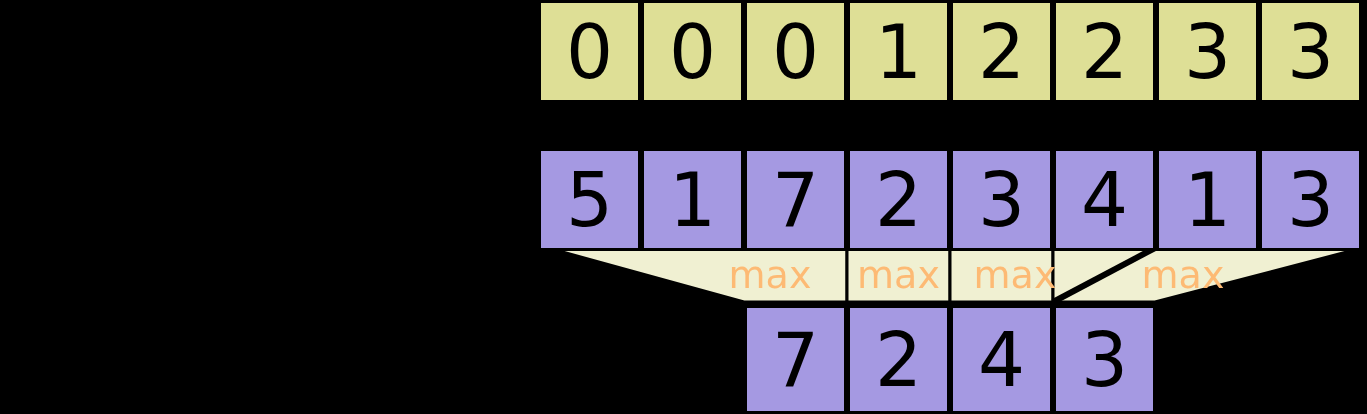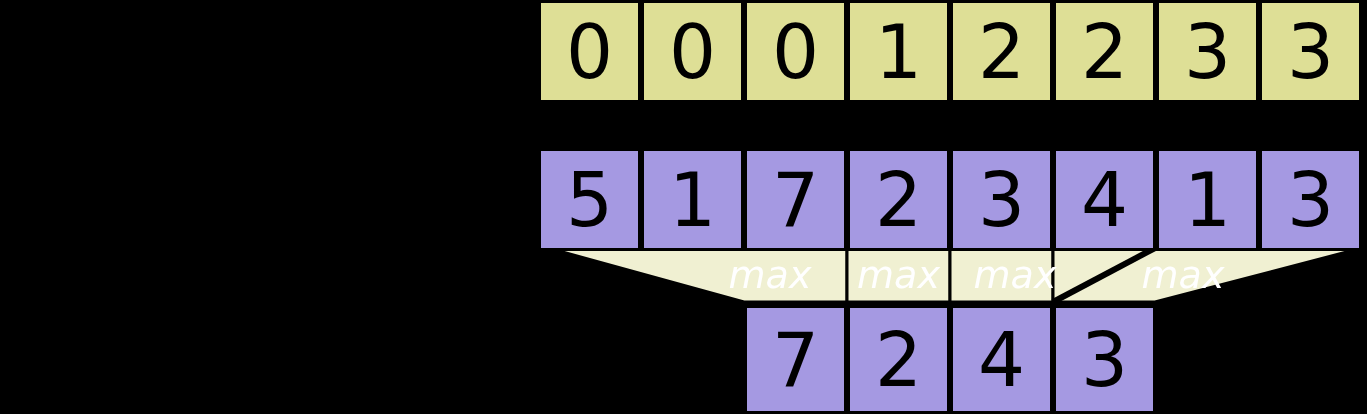--- a/index.html
+++ b/index.html
@@ -45,25 +45,24 @@
     top: 0;
     width: 1367px;
     height: 414px;
     pointer-events: none;
   }
   .maxlabel {
     position: absolute;
     display: flex;
     align-items: center;
     justify-content: center;
-    color: #ffffff;
+    color: #fdba74;
     font-size: 38px;
     line-height: 1;
     user-select: none;
-    font-style: italic;
   }
 </style>
 </head>
 <body>
 
 <div id="stage">
 
   <svg id="connector-band" viewBox="0 0 1367 414" width="1367" height="414" xmlns="http://www.w3.org/2000/svg">
 
     <polygon points="548,248 847,248 847,302 744,302" fill="#f0f0d2" stroke="#000000" stroke-width="3" stroke-linejoin="miter"></polygon>

